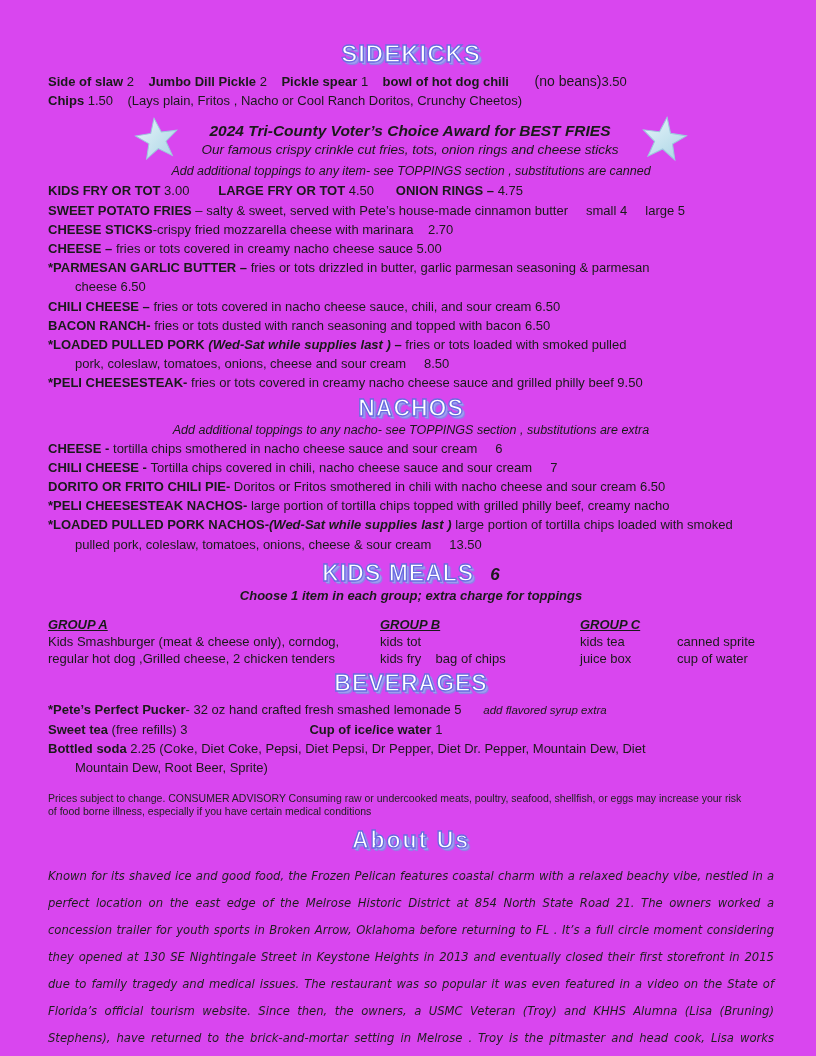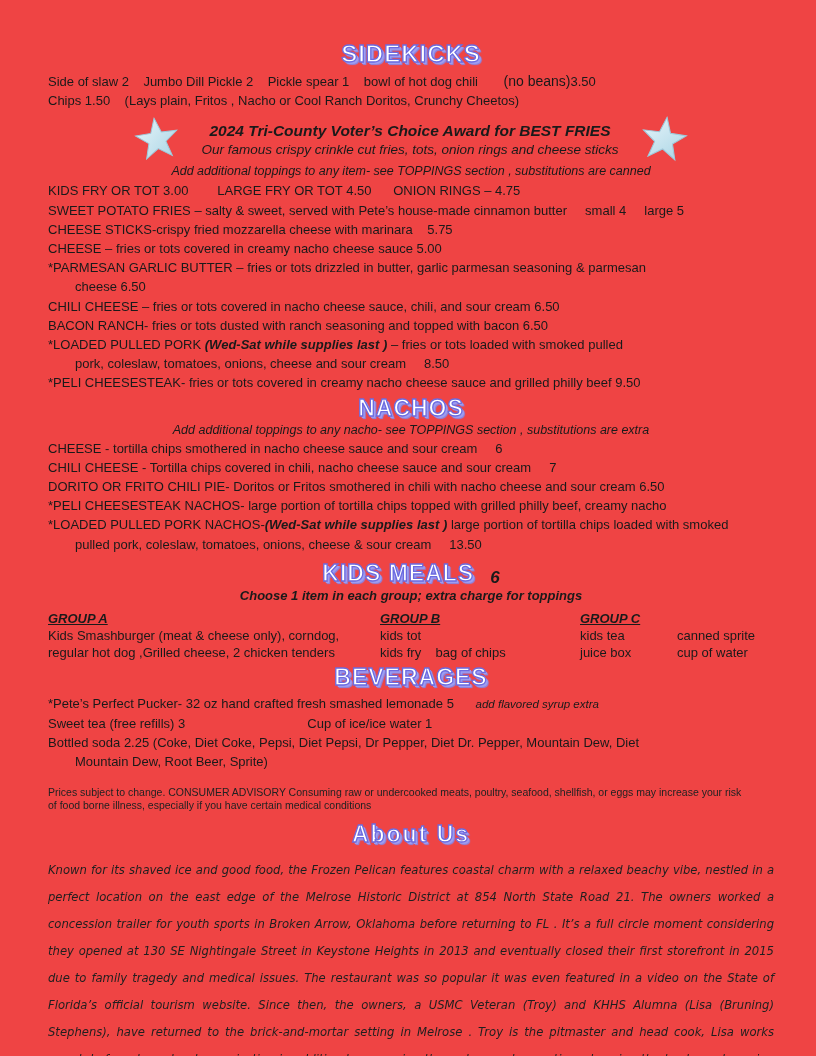--- a/index.html
+++ b/index.html
@@ -1,20 +1,20 @@
 <!DOCTYPE html>
 <html style="--hdr-stroke: #6b6be0; --hdr-shadow: #9d9df0; --hdr-shadow2: #8888e8;"><head>
 <meta charset="utf-8">
 <style>
   html,body { margin:0; padding:0; background:#ffffff; }
   .page {
     position:relative;
     width:816px; height:1056px;
     margin:0 auto;
-    background:#ef4444;
+    background:#d946ef;
     overflow:hidden;
     box-sizing:border-box;
     padding:40px 42px 0 48px;
     font-family:"Liberation Sans", sans-serif;
     font-size:13px;
     color:#1a1a1a;
   }
   
   .fancy {
     text-align:center;
@@ -25,46 +25,46 @@
     text-shadow:2px 2px 0 var(--hdr-shadow, #9d9df0), 3px 3px 1px var(--hdr-shadow2, #8888e8);
     margin:0;
   }
   h1.fancy { font-size:24px; line-height:27px; margin-bottom:5px; }
   h2.fancy { font-size:23px; line-height:26px; }
   .about-title { font-size:31px; line-height:36px; letter-spacing:2px; }
 
   .line { white-space:pre; line-height:19.2px; }
   .line.in { padding-left:27px; }
 
-  .s-b  { font-weight:normal; }
+  .s-b  { font-weight:bold; }
   .s-bi { font-weight:bold; font-style:italic; }
   .s-sm { font-size:14px;padding-left:22px; }
   .s-ism{ font-style:italic; font-size:11.5px; }
   .s-c1 { display:inline-block; width:97px; }
   .s-gap{ display:inline-block; width:122px; }
 
   
   .award { margin:6px 0 1px; text-align:center; }
   .award-row { display:flex; align-items:center; justify-content:center; gap:20px; }
   .award-text {}
   .award-title { font-weight:bold; font-style:italic; font-size:15.5px; line-height:20px; }
   .award-sub { font-style:italic; font-size:13.5px; line-height:17px; }
   .center-note { text-align:center; font-style:italic; font-size:12.5px; line-height:17px; }
   .center-note.bold { font-weight:bold; font-size:13px; }
   .star { flex:0 0 auto; }
   .star.left  { transform:rotate(-8deg); margin-right:2px; }
   .star.right { transform:rotate(8deg);  margin-left:2px; }
 
   
-  .hdr-row { display:flex; justify-content:center; align-items:flex-end; margin:2px 0 1px; }
+  .hdr-row { display:flex; justify-content:center; align-items:center; margin:2px 0 1px; }
   .kids-price { font-style:italic; font-weight:600; font-size:17px; margin-left:16px; transform:translateY(2px);
     color:#1a1a1a; -webkit-text-stroke:0; text-shadow:none; }
 
   
-  .kids-grid { display:grid; grid-template-columns:332px 200px 1fr; margin-top:6px; }
+  .kids-grid { display:grid; grid-template-columns:332px 200px 1fr; margin-top:12px; }
   .group-label { font-weight:bold; font-style:italic; text-decoration:underline; font-size:13px; line-height:17px; }
   .kids-grid .line { line-height:17.5px; }
 
   .advisory {
     margin-top:14px;
     font-size:10.5px; line-height:13.5px;
     color:#222;
     white-space:normal;
     width:700px;
   }
@@ -112,21 +112,21 @@
           <path d="M22 1 L27.3 15.6 L42.8 16 L30.6 25.5 L35 40.4 L22 31.6 L9 40.4 L13.4 25.5 L1.2 16 L16.7 15.6 Z" fill="url(#sg1)" stroke="#9ccadc" stroke-width="1"></path>
         </svg>
       </span>
     </div>
     <div class="center-note">Add additional toppings to any item- see TOPPINGS section , substitutions are canned</div>
   </div>
 
   <div>
       <div class="line"><span class="s-b">KIDS FRY OR TOT </span><span class="s-r">3.00</span><span class="s-r">        </span><span class="s-b">LARGE FRY OR TOT </span><span class="s-r">4.50</span><span class="s-r">      </span><span class="s-b">ONION RINGS – </span><span class="s-r">4.75</span></div>
       <div class="line"><span class="s-b">SWEET POTATO FRIES </span><span class="s-r">– salty &amp; sweet, served with Pete’s house-made cinnamon butter     small 4     large 5</span></div>
-      <div class="line"><span class="s-b">CHEESE STICKS</span><span class="s-r">-crispy fried mozzarella cheese with marinara    5.75</span></div>
+      <div class="line"><span class="s-b">CHEESE STICKS</span><span class="s-r">-crispy fried mozzarella cheese with marinara    2.70</span></div>
       <div class="line"><span class="s-b">CHEESE – </span><span class="s-r">fries or tots covered in creamy nacho cheese sauce 5.00</span></div>
       <div class="line"><span class="s-b">*PARMESAN GARLIC BUTTER – </span><span class="s-r">fries or tots drizzled in butter, garlic parmesan seasoning &amp; parmesan</span></div>
       <div class="line in"><span class="s-r">cheese 6.50</span></div>
       <div class="line"><span class="s-b">CHILI CHEESE – </span><span class="s-r">fries or tots covered in nacho cheese sauce, chili, and sour cream 6.50</span></div>
       <div class="line"><span class="s-b">BACON RANCH- </span><span class="s-r">fries or tots dusted with ranch seasoning and topped with bacon 6.50</span></div>
       <div class="line"><span class="s-b">*LOADED PULLED PORK </span><span class="s-bi">(Wed-Sat while supplies last ) </span><span class="s-b">– </span><span class="s-r">fries or tots loaded with smoked pulled</span></div>
       <div class="line in"><span class="s-r">pork, coleslaw, tomatoes, onions, cheese and sour cream     8.50</span></div>
       <div class="line"><span class="s-b">*PELI CHEESESTEAK- </span><span class="s-r">fries or tots covered in creamy nacho cheese sauce and grilled philly beef 9.50</span></div>
     </div>
 

